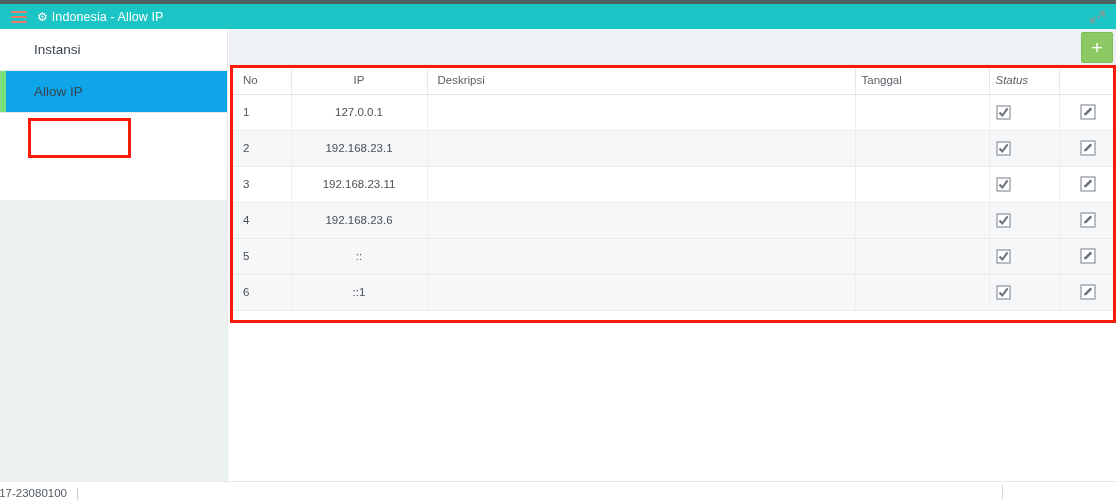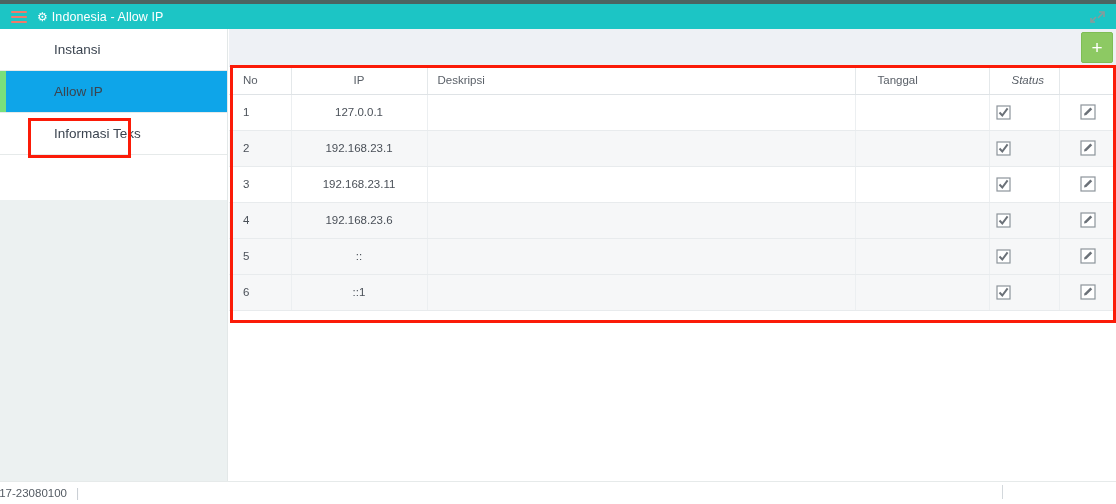--- a/index.html
+++ b/index.html
@@ -87,21 +87,21 @@
     display: flex;
     align-items: center;
     box-sizing: border-box;
     cursor: pointer;
     background: #ffffff;
   }
   .side-item:last-child { border-bottom: 1px solid #e6eaea; }
   .side-item .side-label {
     font-size: 13.5px;
     color: #3b4450;
-    margin-left: 54px;
+    margin-left: 34px;
     white-space: nowrap;
   }
   .side-item.active {
     background: #0ea5e9;
   }
   .side-item.active::before {
     content: "";
     position: absolute;
     left: 0; top: 0;
     width: 6px; height: 100%;
@@ -159,21 +159,21 @@
     background: #ffffff;
   }
   table.grid th {
     height: 27px;
     font-size: 11.5px;
     font-weight: normal;
     color: #5a6068;
     border-bottom: 1px solid #dfe3e6;
     border-right: 1px solid #e4e8ea;
     background: #ffffff;
-    padding: 0 22px;
+    padding: 0 6px;
     box-sizing: border-box;
   }
   table.grid th:last-child { border-right: none; }
   table.grid td {
     height: 36px;
     font-size: 11.5px;
     color: #4a5058;
     border-bottom: 1px solid #e8ebed;
     border-right: 1px solid #eceff1;
     padding: 0 6px;
@@ -274,23 +274,20 @@
     </svg>
   </div>
 </div>
 
 <div class="sidebar">
   <div class="side-item">
     <span class="side-label">Instansi</span>
   </div>
   <div class="side-item active">
     <span class="side-label">Allow IP</span>
-  </div>
-  <div class="side-item">
-    <span class="side-label">Informasi Teks</span>
   </div>
 </div>
 <div class="sidebar-bg"></div>
 
 <div class="main">
 
   <div class="toolbar">
     <div class="add-btn">+</div>
   </div>
 

